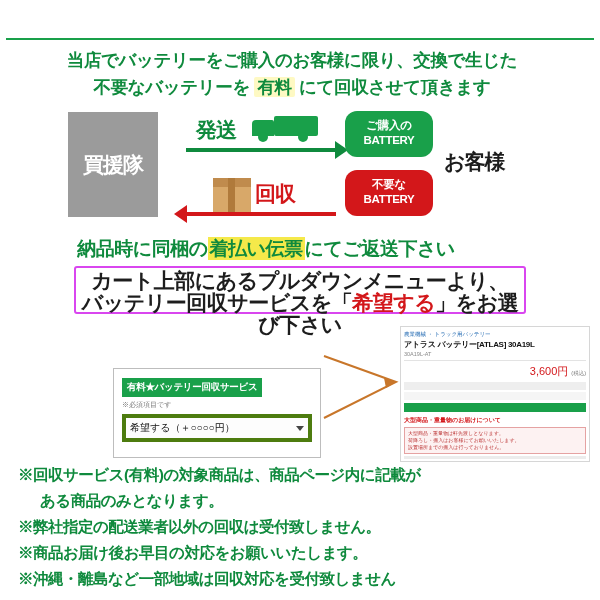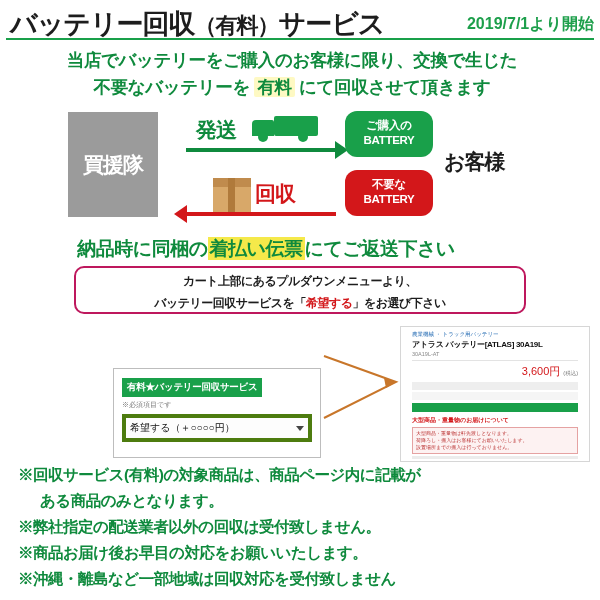--- a/index.html
+++ b/index.html
@@ -268,25 +268,25 @@
     padding: 1px 2px;
   }
 
   
   .instruction {
     position: absolute;
     top: 266px;
     left: 74px;
     width: 452px;
     height: 48px;
-    border: 2px solid #be185d;
-    border-radius: 10px;
+    border: 2px solid #d946ef;
+    border-radius: 3px;
     box-sizing: border-box;
     text-align: center;
-    font-size: 12px;
+    font-size: 21px;
     font-weight: bold;
     color: #1d1d1d;
     line-height: 22px;
     padding-top: 2px;
     letter-spacing: -0.5px;
   }
   .instruction .want {
     color: #d3171a;
   }
 
@@ -345,21 +345,21 @@
   
   .product {
     position: absolute;
     left: 400px;
     top: 326px;
     width: 190px;
     height: 136px;
     background: #ffffff;
     border: 1px solid #d6d6d6;
     box-sizing: border-box;
-    padding: 4px 11px;
+    padding: 4px 3px;
     overflow: hidden;
   }
   .product .p-cat { font-size: 5.5px; color: #2a6fb5; }
   .product .p-name { font-size: 8px; font-weight: bold; color: #111; margin-top: 1px; letter-spacing: -0.3px;}
   .product .p-code { font-size: 5.5px; color: #888; margin-top: 1px;}
   .product .p-rule { height:1px; background:#e3e3e3; margin: 3px 0;}
   .product .p-price-row { display:flex; align-items:baseline; justify-content:flex-end; }
   .product .p-price { font-size: 11px; font-weight: normal; color:#d3171a; }
   .product .p-tax { font-size: 5.5px; color:#777; margin-left:3px;}
   .product .p-bar { height: 8px; background:#eeeeee; margin-top:3px; }
@@ -393,26 +393,20 @@
   }
   .footnotes .indent {
     padding-left: 22px;
   }
 </style>
 </head>
 <body>
 
 <div class="page">
 
-  <div class="header">
-    <div class="header-title">
-      <span>バッテリー回収</span><span class="paid">（有料）</span><span>サービス</span>
-    </div>
-    <div class="header-date">2019/7/1より開始</div>
-  </div>
   <div class="header-rule"></div>
 
   <div class="intro">
     <div>当店でバッテリーをご購入のお客様に限り、交換で生じた</div>
     <div>
       <span>不要なバッテリーを</span>
       <span class="hl">有料</span>
       <span>にて回収させて頂きます</span>
     </div>
   </div>

